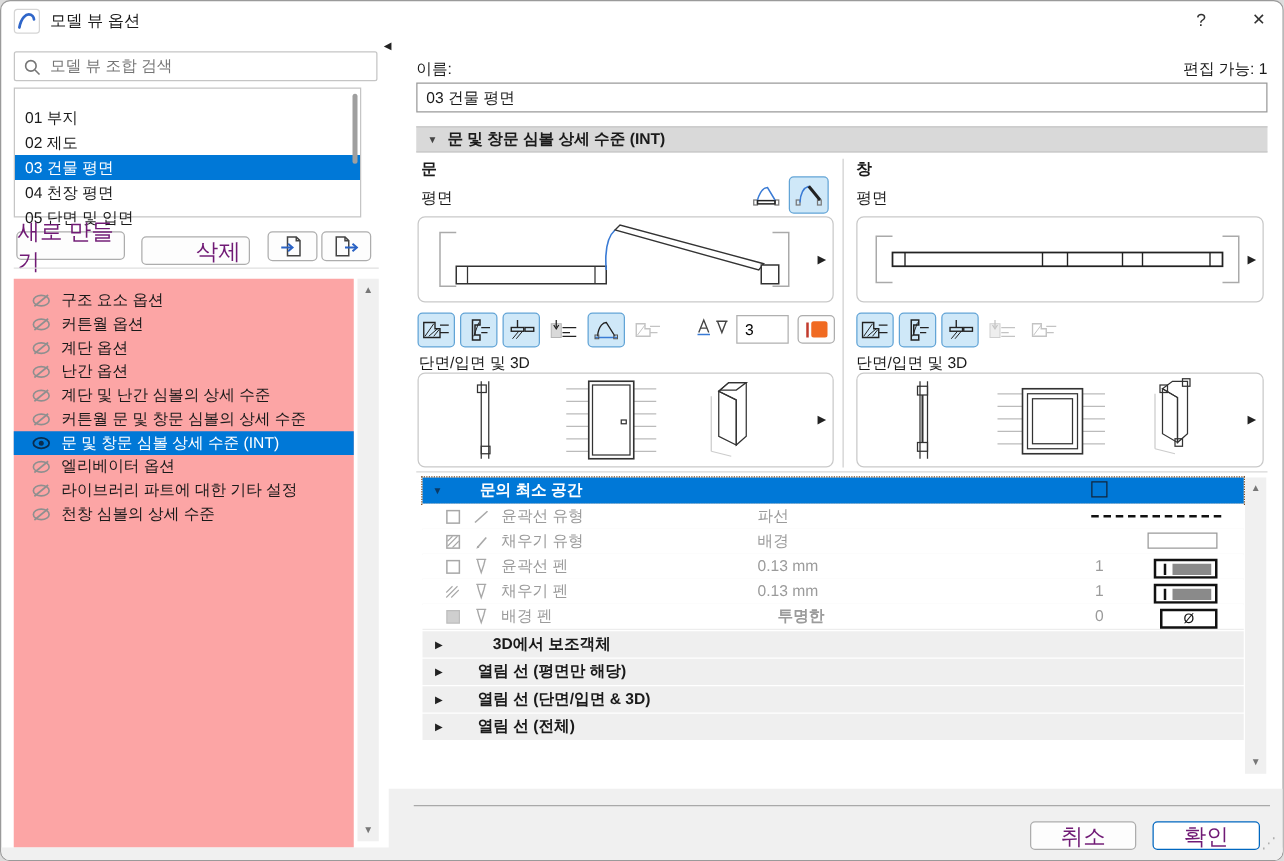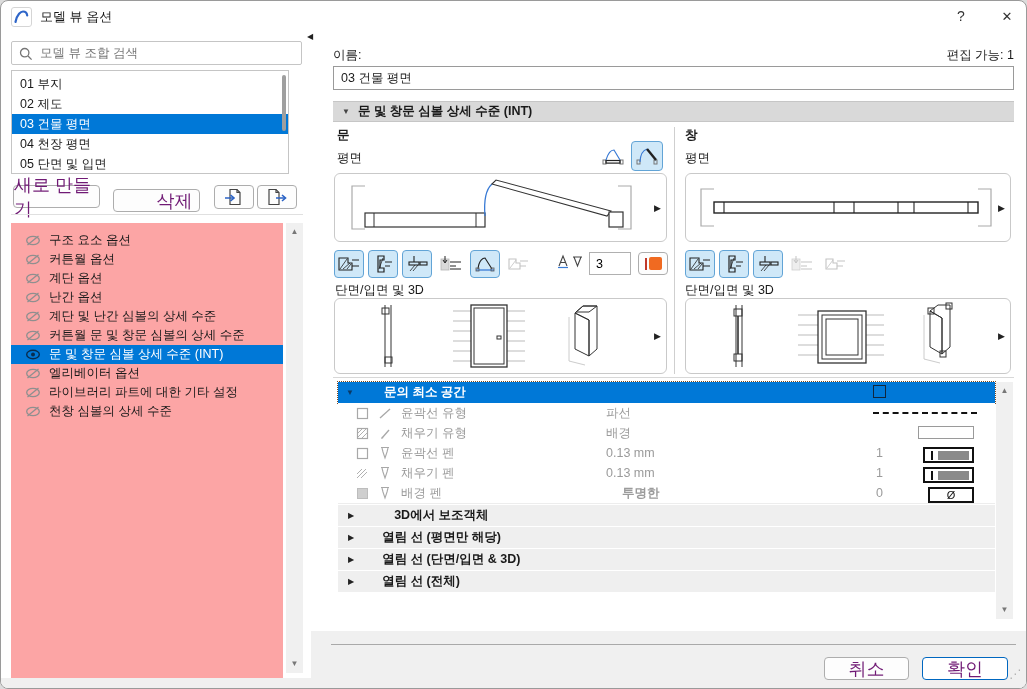--- a/index.html
+++ b/index.html
@@ -37,21 +37,21 @@
   </div>
 
   <div class="abs" style="left:10px;top:40px;width:291px;height:24px;border:1px solid #c5c5c5;border-radius:2px;display:flex;align-items:center;">
     <svg class="abs" style="left:7px;top:5px;" width="14" height="14" viewBox="0 0 14 14">
         <circle cx="5.7" cy="5.7" r="4.2" fill="none" stroke="#767676" stroke-width="1.3"></circle>
         <line x1="9" y1="9" x2="12.6" y2="12.6" stroke="#767676" stroke-width="1.3"></line>
       </svg>
     <input class="abs" style="left: 26px; top: 1px; width: 258px; height: 20px; border: none; outline: none; font-size: 12.5px; color: rgb(26, 26, 26);" placeholder="모델 뷰 조합 검색">
   </div>
 
-  <div class="abs" style="left:10px;top:69px;width:278px;height:104px;border:1px solid #c5c5c5;padding-top:3px;">
+  <div class="abs" style="left:10px;top:69px;width:278px;height:104px;border:1px solid #c5c5c5;padding-top:13px;">
     <div class="listrow">01 부지</div>
     <div class="listrow">02 제도</div>
     <div class="listrow sel">03 건물 평면</div>
     <div class="listrow">04 천장 평면</div>
     <div class="listrow">05 단면 및 입면</div>
     <div class="abs" style="right:2px;top:4px;width:4px;height:56px;background:#9f9f9f;border-radius:2px;"></div>
   </div>
 
   <div class="btn abs" style="left:12px;top:184px;width:87px;height:23px;">새로 만들기</div>
   <div class="btn abs" style="left:112px;top:188px;width:87px;height:23px;padding-left:36px;">삭제</div>

